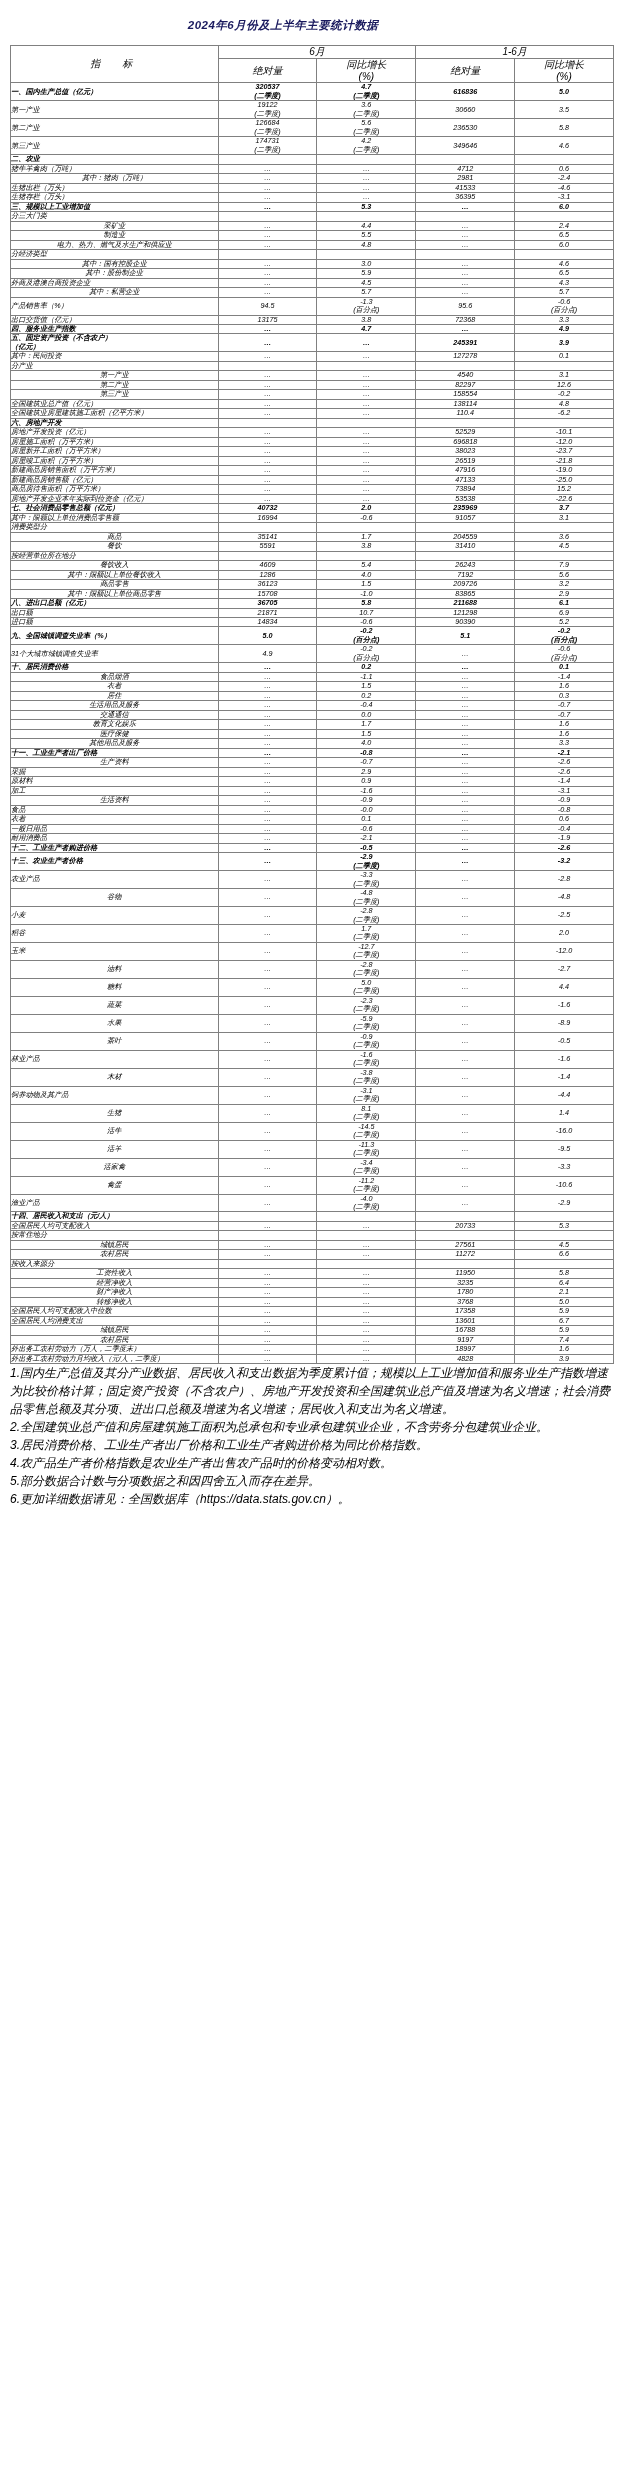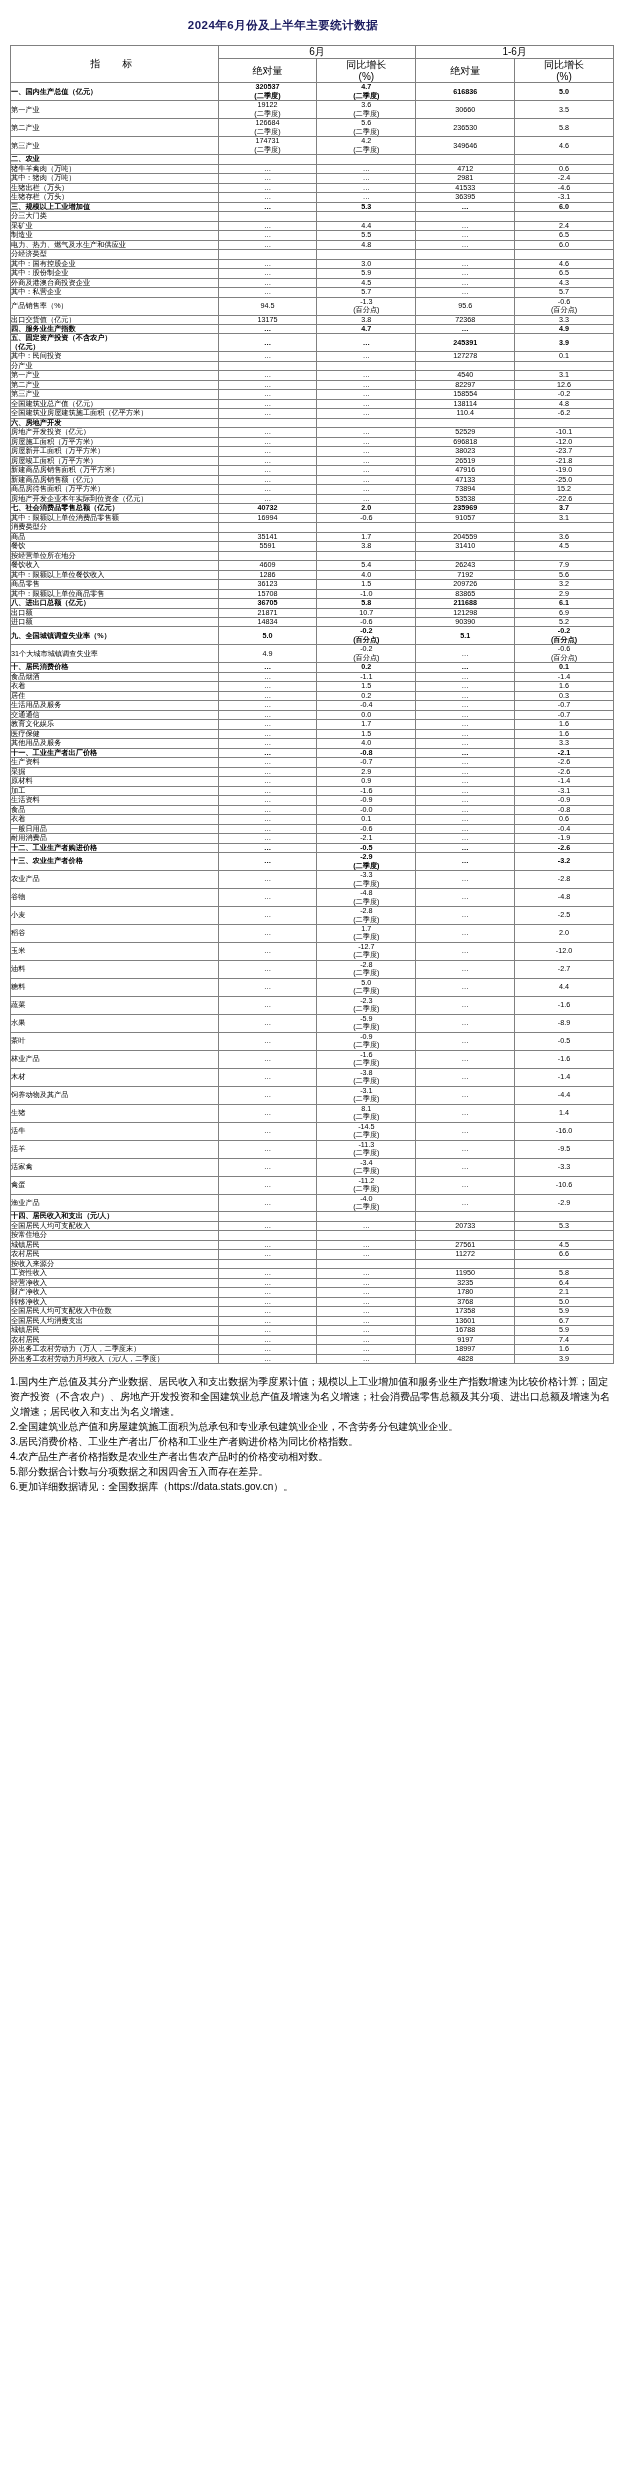--- a/index.html
+++ b/index.html
@@ -9,20 +9,21 @@
   }
   body {
     width: 624px;
     font-family: "Liberation Sans", sans-serif;
     color: #000000;
   }
   .page {
     width: 584px;
     box-sizing: border-box;
     padding: 14px 28px 8px 10px;
+    font-style: italic;
   }
   .doc-title {
     text-align: center;
     font-size: 11.5px;
     font-weight: bold;
     letter-spacing: 0.5px;
     margin: 4px 0 12px 0;
     color: #1a1a5e;
   }
   table.stat {
@@ -55,26 +56,25 @@
     padding: 1px 2px;
   }
   .num.bold { font-weight: bold; }
   .item {
     padding: 1px 2px 1px 3px;
     white-space: pre-line;
   }
   .item.bold { font-weight: bold; }
   .i0  { padding-left: 3px; }
   .i1  { padding-left: 14px; }
-  .i2  { padding-left: 26px; }
+  .i2  { padding-left: 26px; text-align: center; }
   .i3  { padding-left: 38px; }
   .i5  { padding-left: 62px; }
   .notes {
-    margin-top: 10px;
-    font-size: 10px;
+    font-size: 12px;
     line-height: 1.5;
     width: 604px;
   }
   .notes .nt { }
 </style>
 </head>
 <body>
 
 <div class="page">
 

